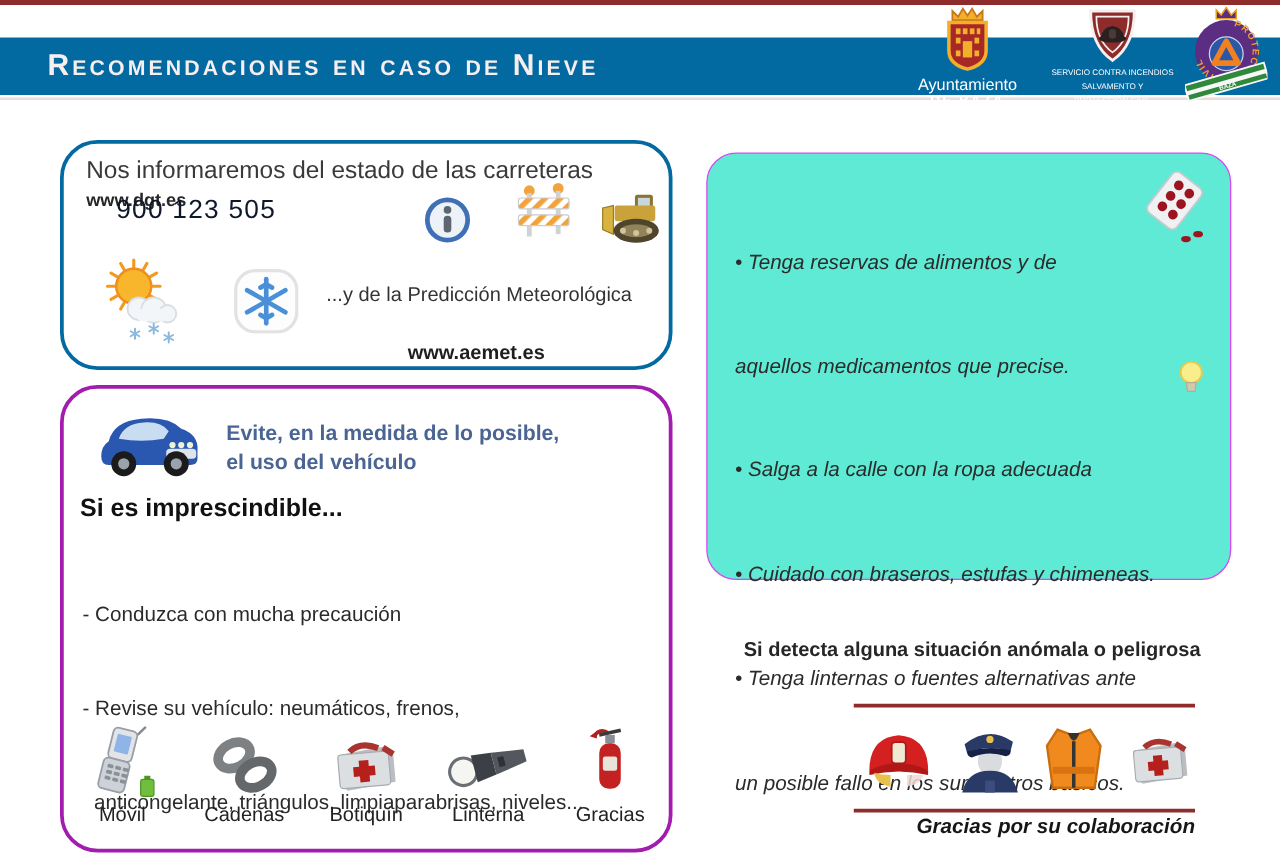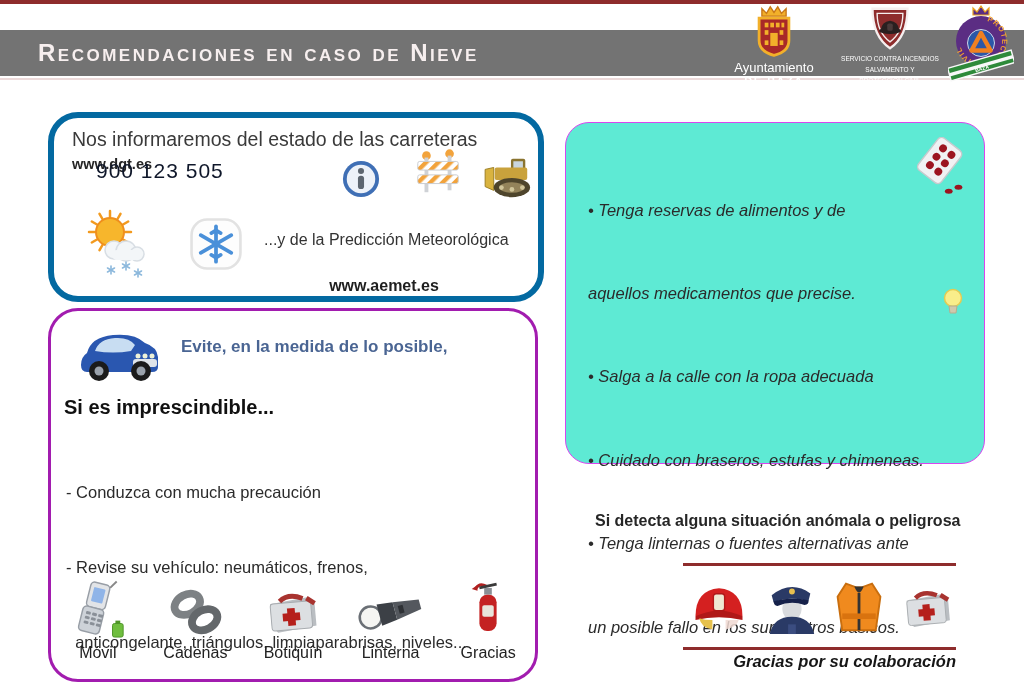--- a/index.html
+++ b/index.html
@@ -1,38 +1,38 @@
 <!DOCTYPE html>
 <html><head>
 <meta charset="utf-8">
 <style>
   html,body{margin:0;padding:0;background:#fff;}
   #page{position:relative;width:1024px;height:686px;background:#ffffff;overflow:hidden;
         font-family:"Liberation Sans",sans-serif;color:#2b2b2b;}
 
   
   .topline{position:absolute;top:0;left:0;width:1024px;height:4px;background:#8e2c2c;}
-  .titlebar{position:absolute;top:30px;left:0;width:1024px;height:46px;background:#737373;
+  .titlebar{position:absolute;top:30px;left:0;width:1024px;height:46px;background:#0369a1;
             display:flex;align-items:center;}
   .title{margin-left:38px;font-variant:small-caps;font-weight:bold;font-size:24px;
          letter-spacing:2.5px;color:#f7efef;white-space:nowrap;}
   .underbar{position:absolute;top:78px;left:0;width:1024px;height:2px;background:#ecd9d9;}
 
   .logo{position:absolute;text-align:center;color:#fff;}
   .logo-baza{left:726px;top:5px;width:96px;}
   .logo-baza .l1{font-size:13px;margin-top:1px;}
   .logo-baza .l2{font-size:11px;font-weight:bold;letter-spacing:1.5px;}
   .logo-fire{left:834px;top:6px;width:112px;}
   .logo-fire .t{font-size:6.5px;line-height:8px;margin-top:3px;}
   .logo-pc{left:946px;top:3px;width:70px;}
   .logo svg{display:block;margin:0 auto;}
 
   
   .roads-box{position:absolute;left:48px;top:112px;width:484px;height:178px;
-             border:6px solid #0369a1;border-radius:30px;background:#fff;}
+             border:3px solid #0369a1;border-radius:30px;background:#fff;}
   .vehicle-box{position:absolute;left:48px;top:308px;width:484px;height:368px;
              border:3px solid #a21caf;border-radius:30px;background:#fff;}
   .home-box{position:absolute;left:565px;top:122px;width:418px;height:340px;
              border:1px solid #d946ef;border-radius:24px;background:#5eead4;font-style:italic;}
 
   .roads-title{position:absolute;left:18px;top:10px;font-size:19.5px;color:#3a3a3a;white-space:nowrap;}
   .roads-url{position:absolute;left:18px;top:38px;font-size:14.5px;font-weight:bold;color:#262626;}
   .roads-phone{position:absolute;left:18px;top:41px;font-size:21px;color:#0f172a;letter-spacing:1px;margin-left:24px;}
   .icon-info{position:absolute;left:288px;top:42px;}
   .icon-roadworks{position:absolute;left:358px;top:30px;}
@@ -247,20 +247,21 @@
           <circle cx="74" cy="33" r="2.5" fill="#eef2d8"></circle>
           <circle cx="81" cy="33" r="2.5" fill="#eef2d8"></circle>
         <circle cx="28" cy="48" r="10" fill="#1b1b1b"></circle>
           <circle cx="28" cy="48" r="4.5" fill="#9aa2ac"></circle>
         <circle cx="70" cy="48" r="10" fill="#1b1b1b"></circle>
           <circle cx="70" cy="48" r="4.5" fill="#9aa2ac"></circle>
       </svg>
     </div>
     <div class="vehicle-heading">
       <div>Evite, en la medida de lo posible,</div>
+      <div>el uso del vehículo</div>
     </div>
     <div class="vehicle-sub">Si es imprescindible...</div>
     <div class="vehicle-list">
       <div>- Conduzca con mucha precaución</div>
       <div>- Revise su vehículo: neumáticos, frenos,</div>
       <div>  anticongelante, triángulos, limpiaparabrisas, niveles...</div>
       
       
       
     </div>

